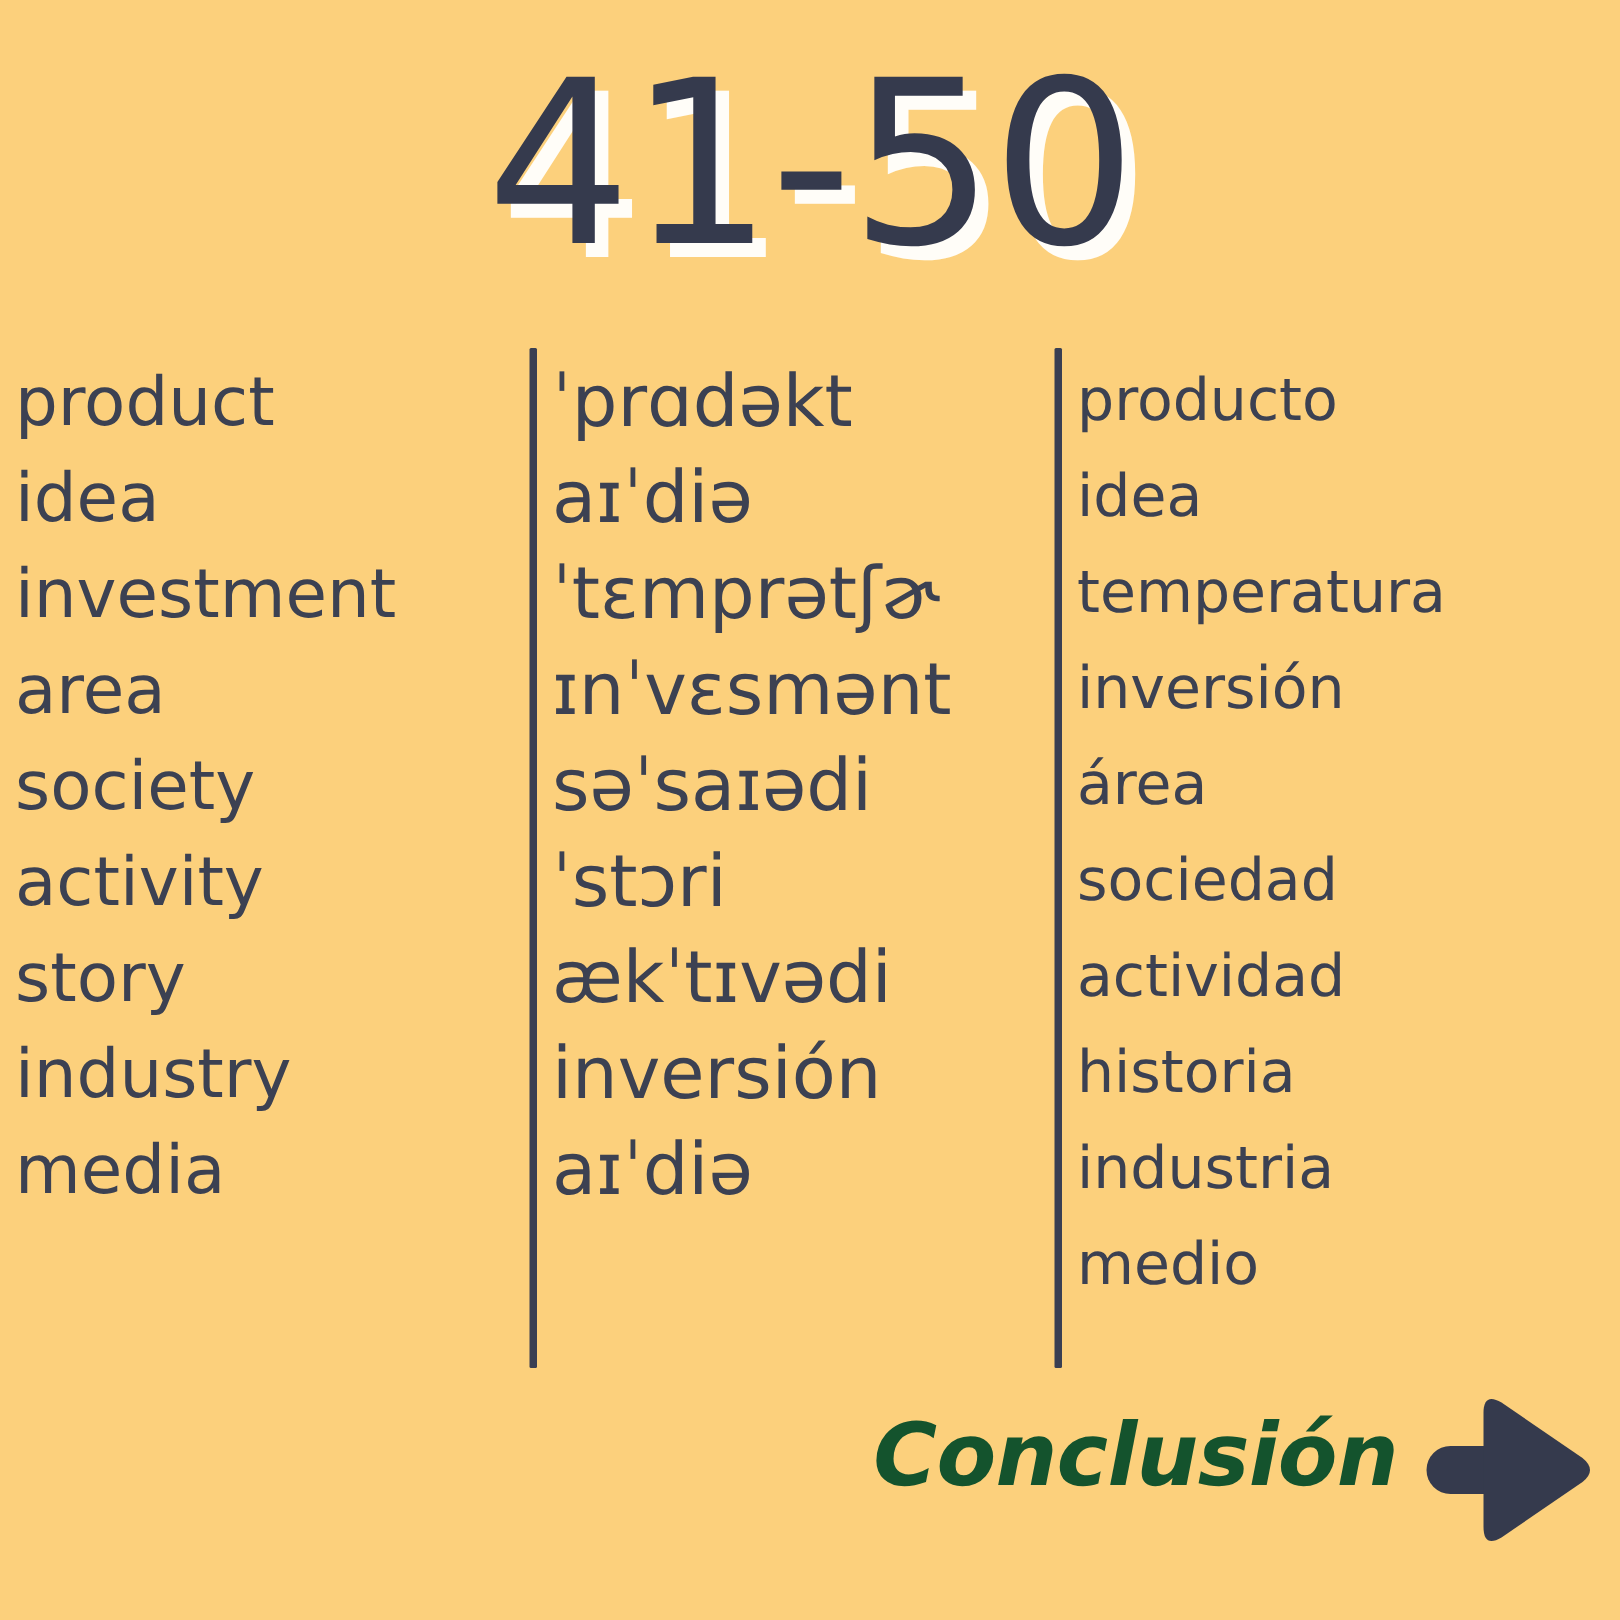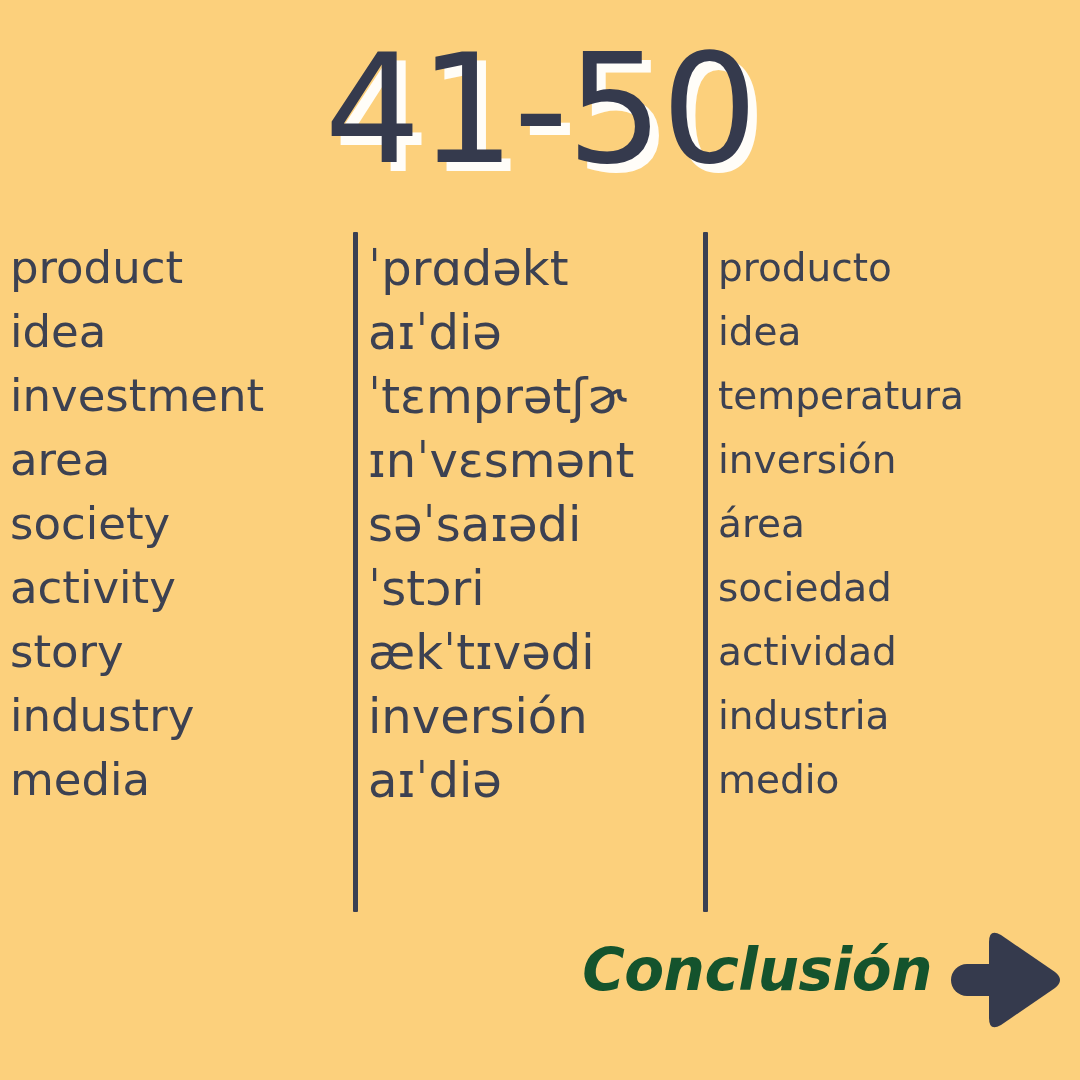--- a/index.html
+++ b/index.html
@@ -152,20 +152,21 @@
         <div class="cell">aɪˈdiə</div>
       </div>
     <div class="col c3" id="col-spanish">
         <div class="cell">producto</div>
         <div class="cell">idea</div>
         <div class="cell">temperatura</div>
         <div class="cell">inversión</div>
         <div class="cell">área</div>
         <div class="cell">sociedad</div>
         <div class="cell">actividad</div>
+        <div class="cell">historia</div>
         <div class="cell">industria</div>
         <div class="cell">medio</div>
       </div>
 
   </div>
 
   <div class="footer">
     <span class="cta-label">Conclusión</span>
     <span class="arrow-icon">
       <svg viewBox="0 0 120 120" width="120" height="120" aria-hidden="true">

